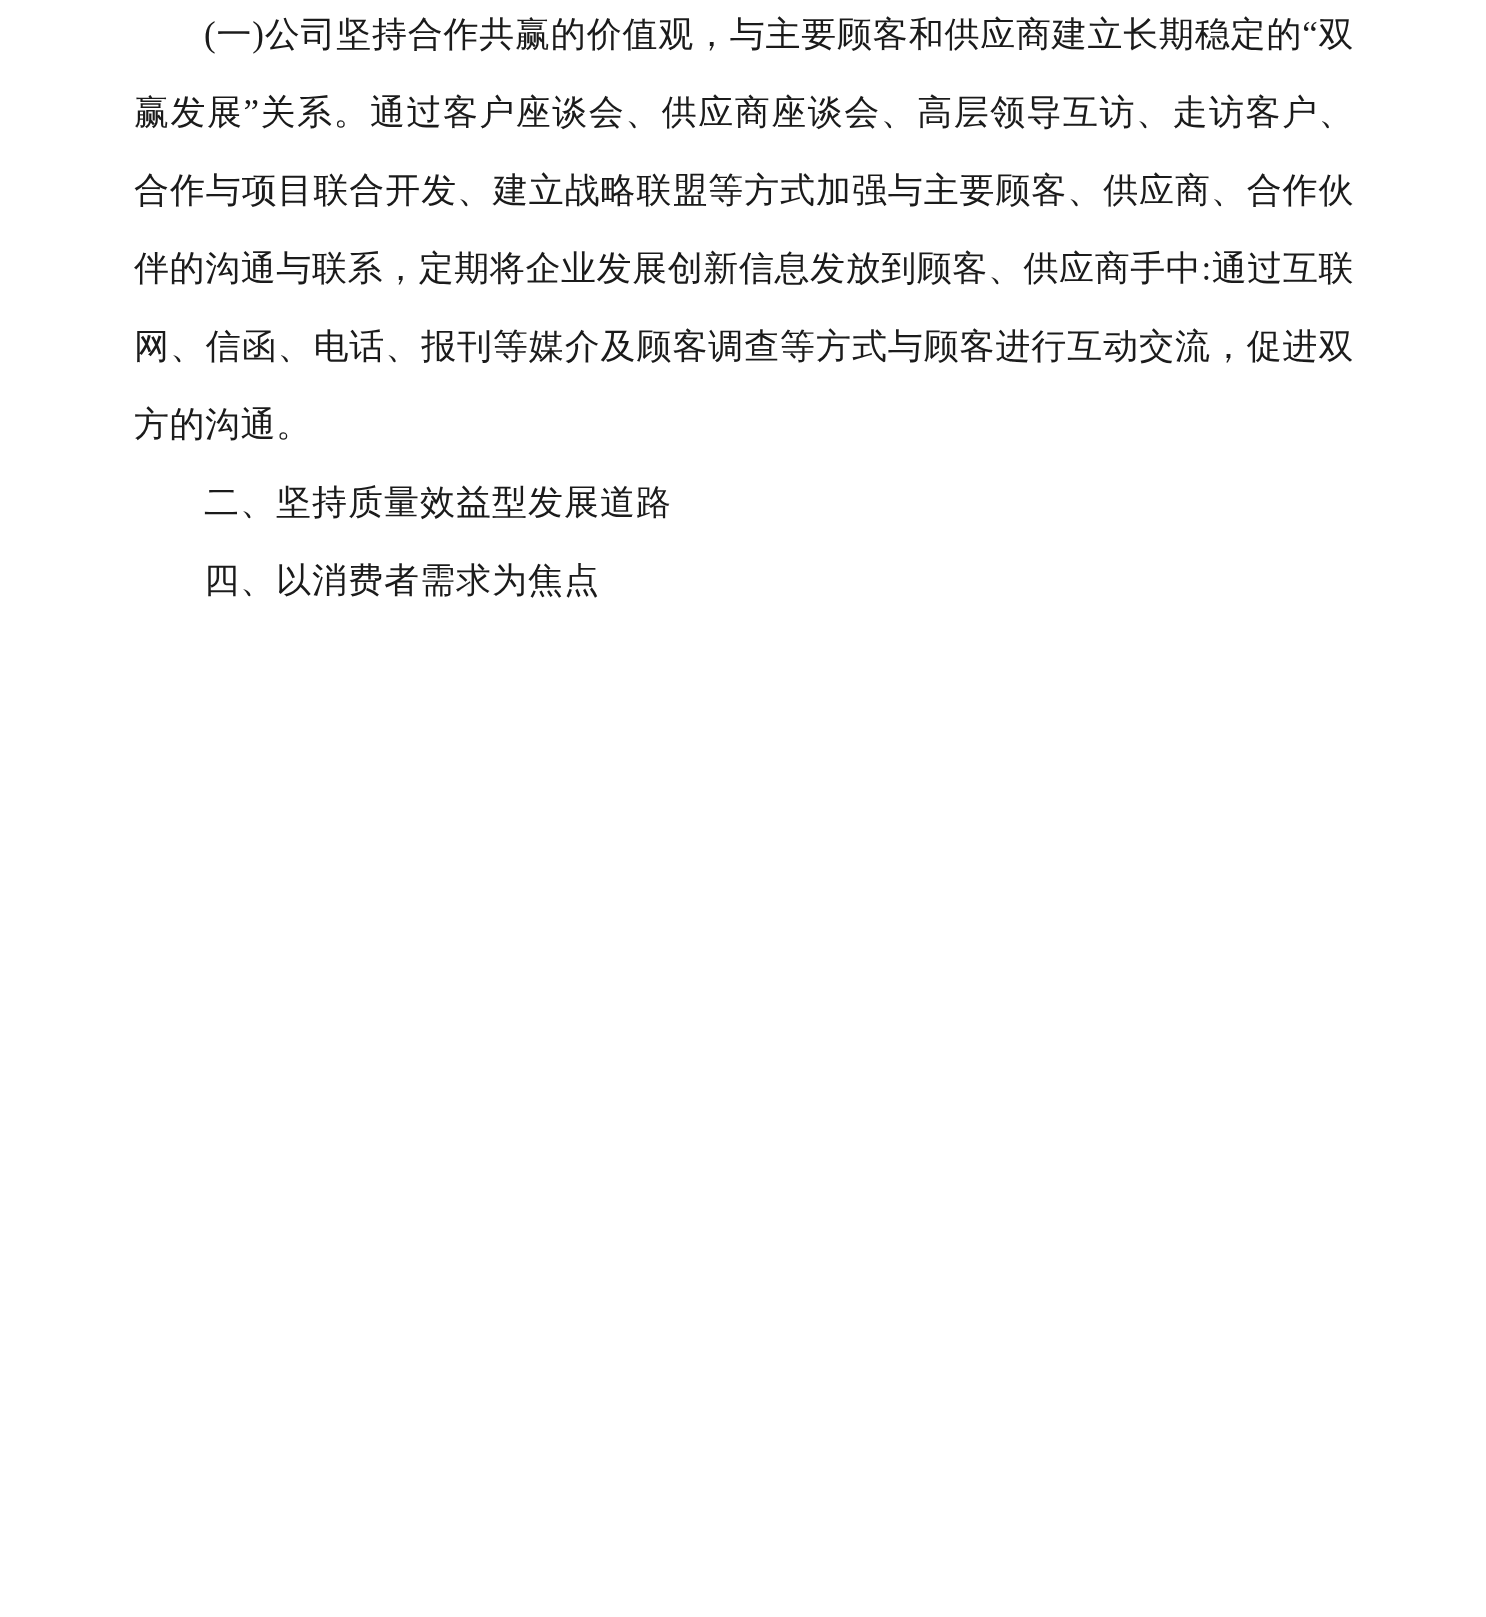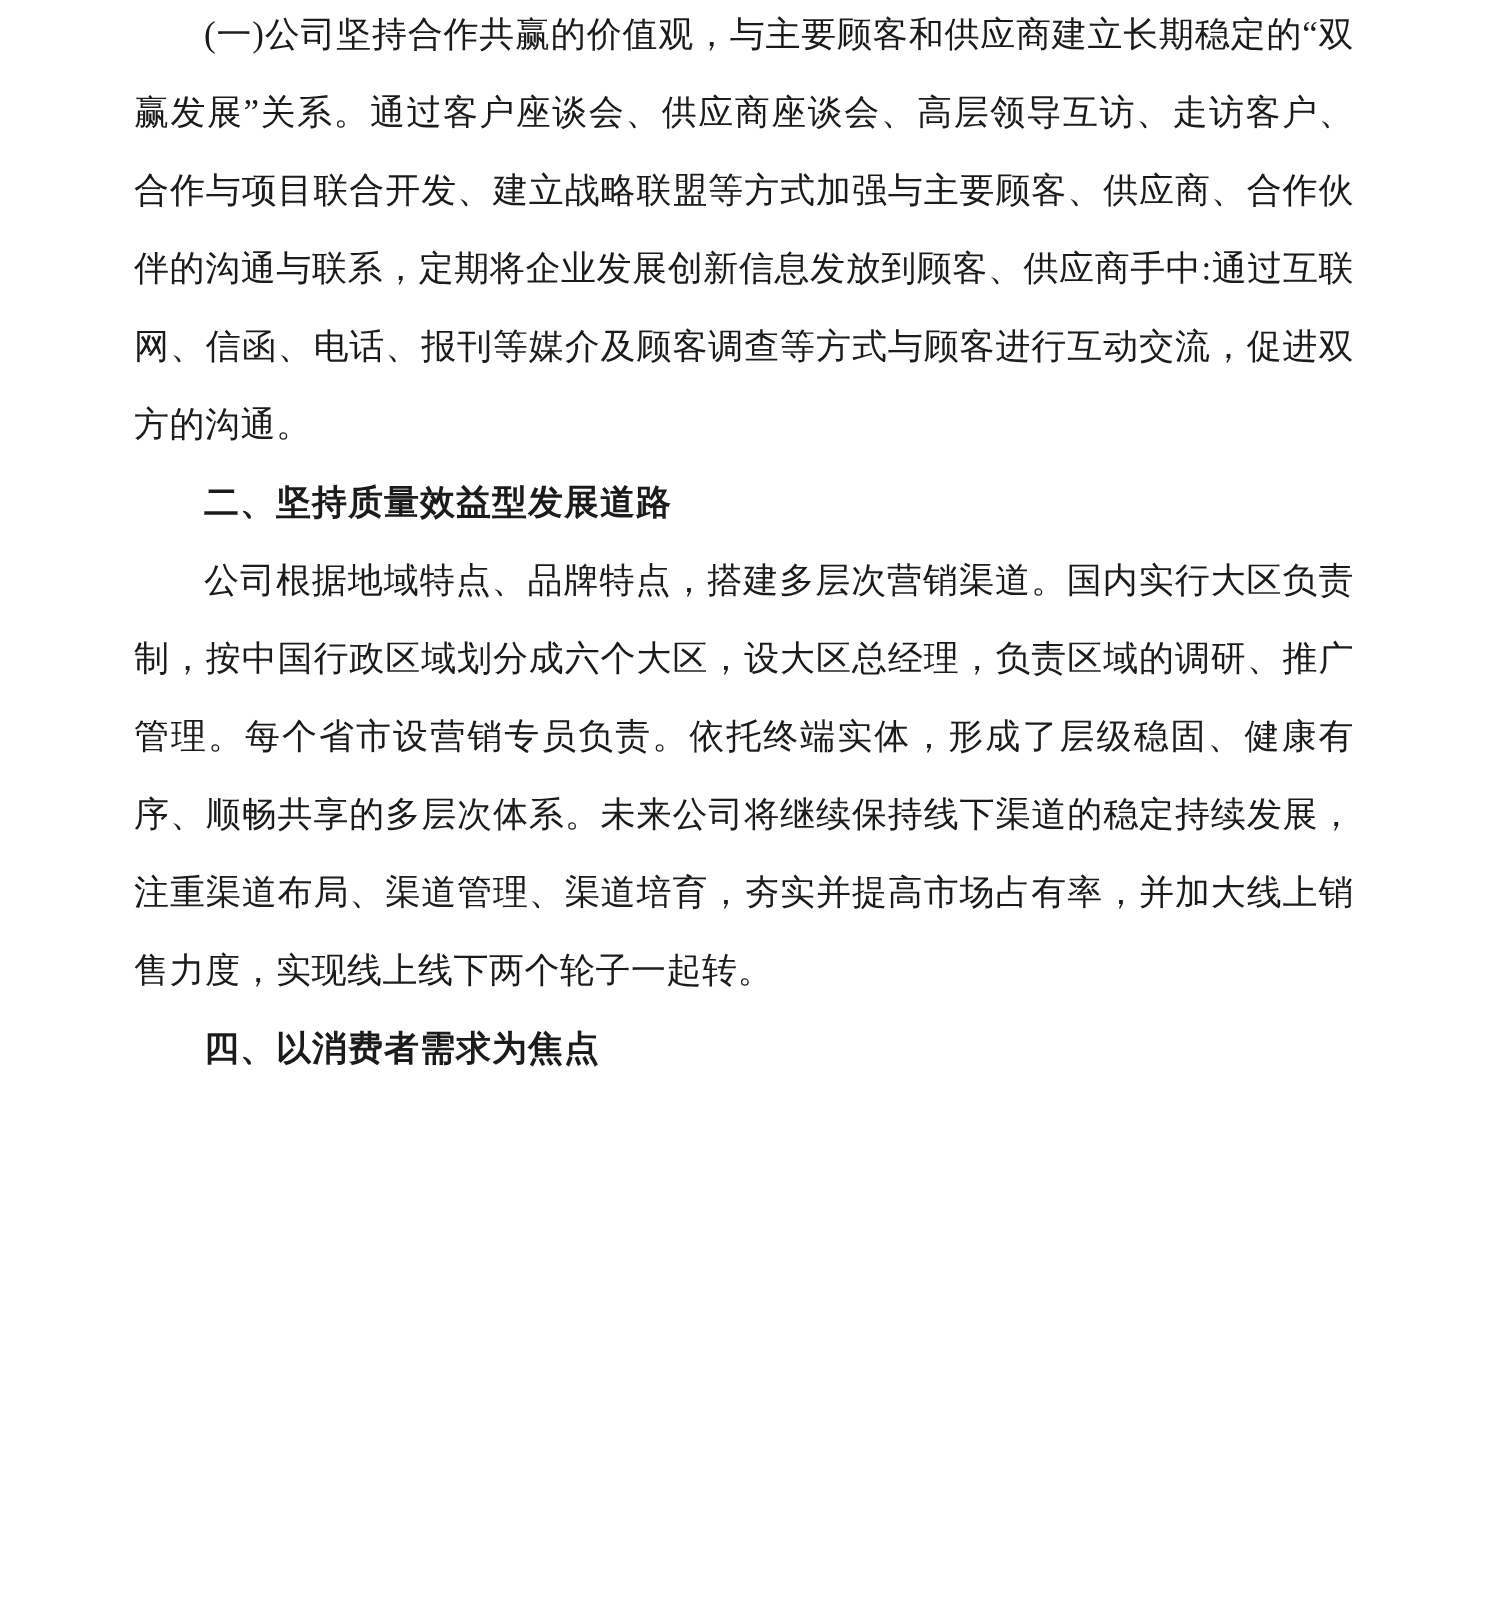--- a/index.html
+++ b/index.html
@@ -27,29 +27,28 @@
     font-size: 35px;
     line-height: 78px;
     text-align: justify;
     text-align-last: left;
     text-indent: 2em;
     letter-spacing: 0.5px;
     word-break: break-all;
     overflow-wrap: break-word;
   }
   .block.heading {
-    font-weight: bold;
+    font-weight: normal;
     text-align: right;
     letter-spacing: 1px;
   }
 </style>
 </head>
 <body>
 
 <div class="page">
   <div class="text-column">
     <p class="block paragraph">(一)公司坚持合作共赢的价值观，与主要顾客和供应商建立长期稳定的“双赢发展”关系。通过客户座谈会、供应商座谈会、高层领导互访、走访客户、合作与项目联合开发、建立战略联盟等方式加强与主要顾客、供应商、合作伙伴的沟通与联系，定期将企业发展创新信息发放到顾客、供应商手中:通过互联网、信函、电话、报刊等媒介及顾客调查等方式与顾客进行互动交流，促进双方的沟通。</p>
     <p class="block heading">二、坚持质量效益型发展道路</p>
-    <p class="block paragraph">公司根据地域特点、品牌特点，搭建多层次营销渠道。国内实行大区负责制，按中国行政区域划分成六个大区，设大区总经理，负责区域的调研、推广管理。每个省市设营销专员负责。依托终端实体，形成了层级稳固、健康有序、顺畅共享的多层次体系。未来公司将继续保持线下渠道的稳定持续发展，注重渠道布局、渠道管理、渠道培育，夯实并提高市场占有率，并加大线上销售力度，实现线上线下两个轮子一起转。</p>
     <p class="block heading">四、以消费者需求为焦点</p>
 
   </div>
 </div>
 
 </body></html>

